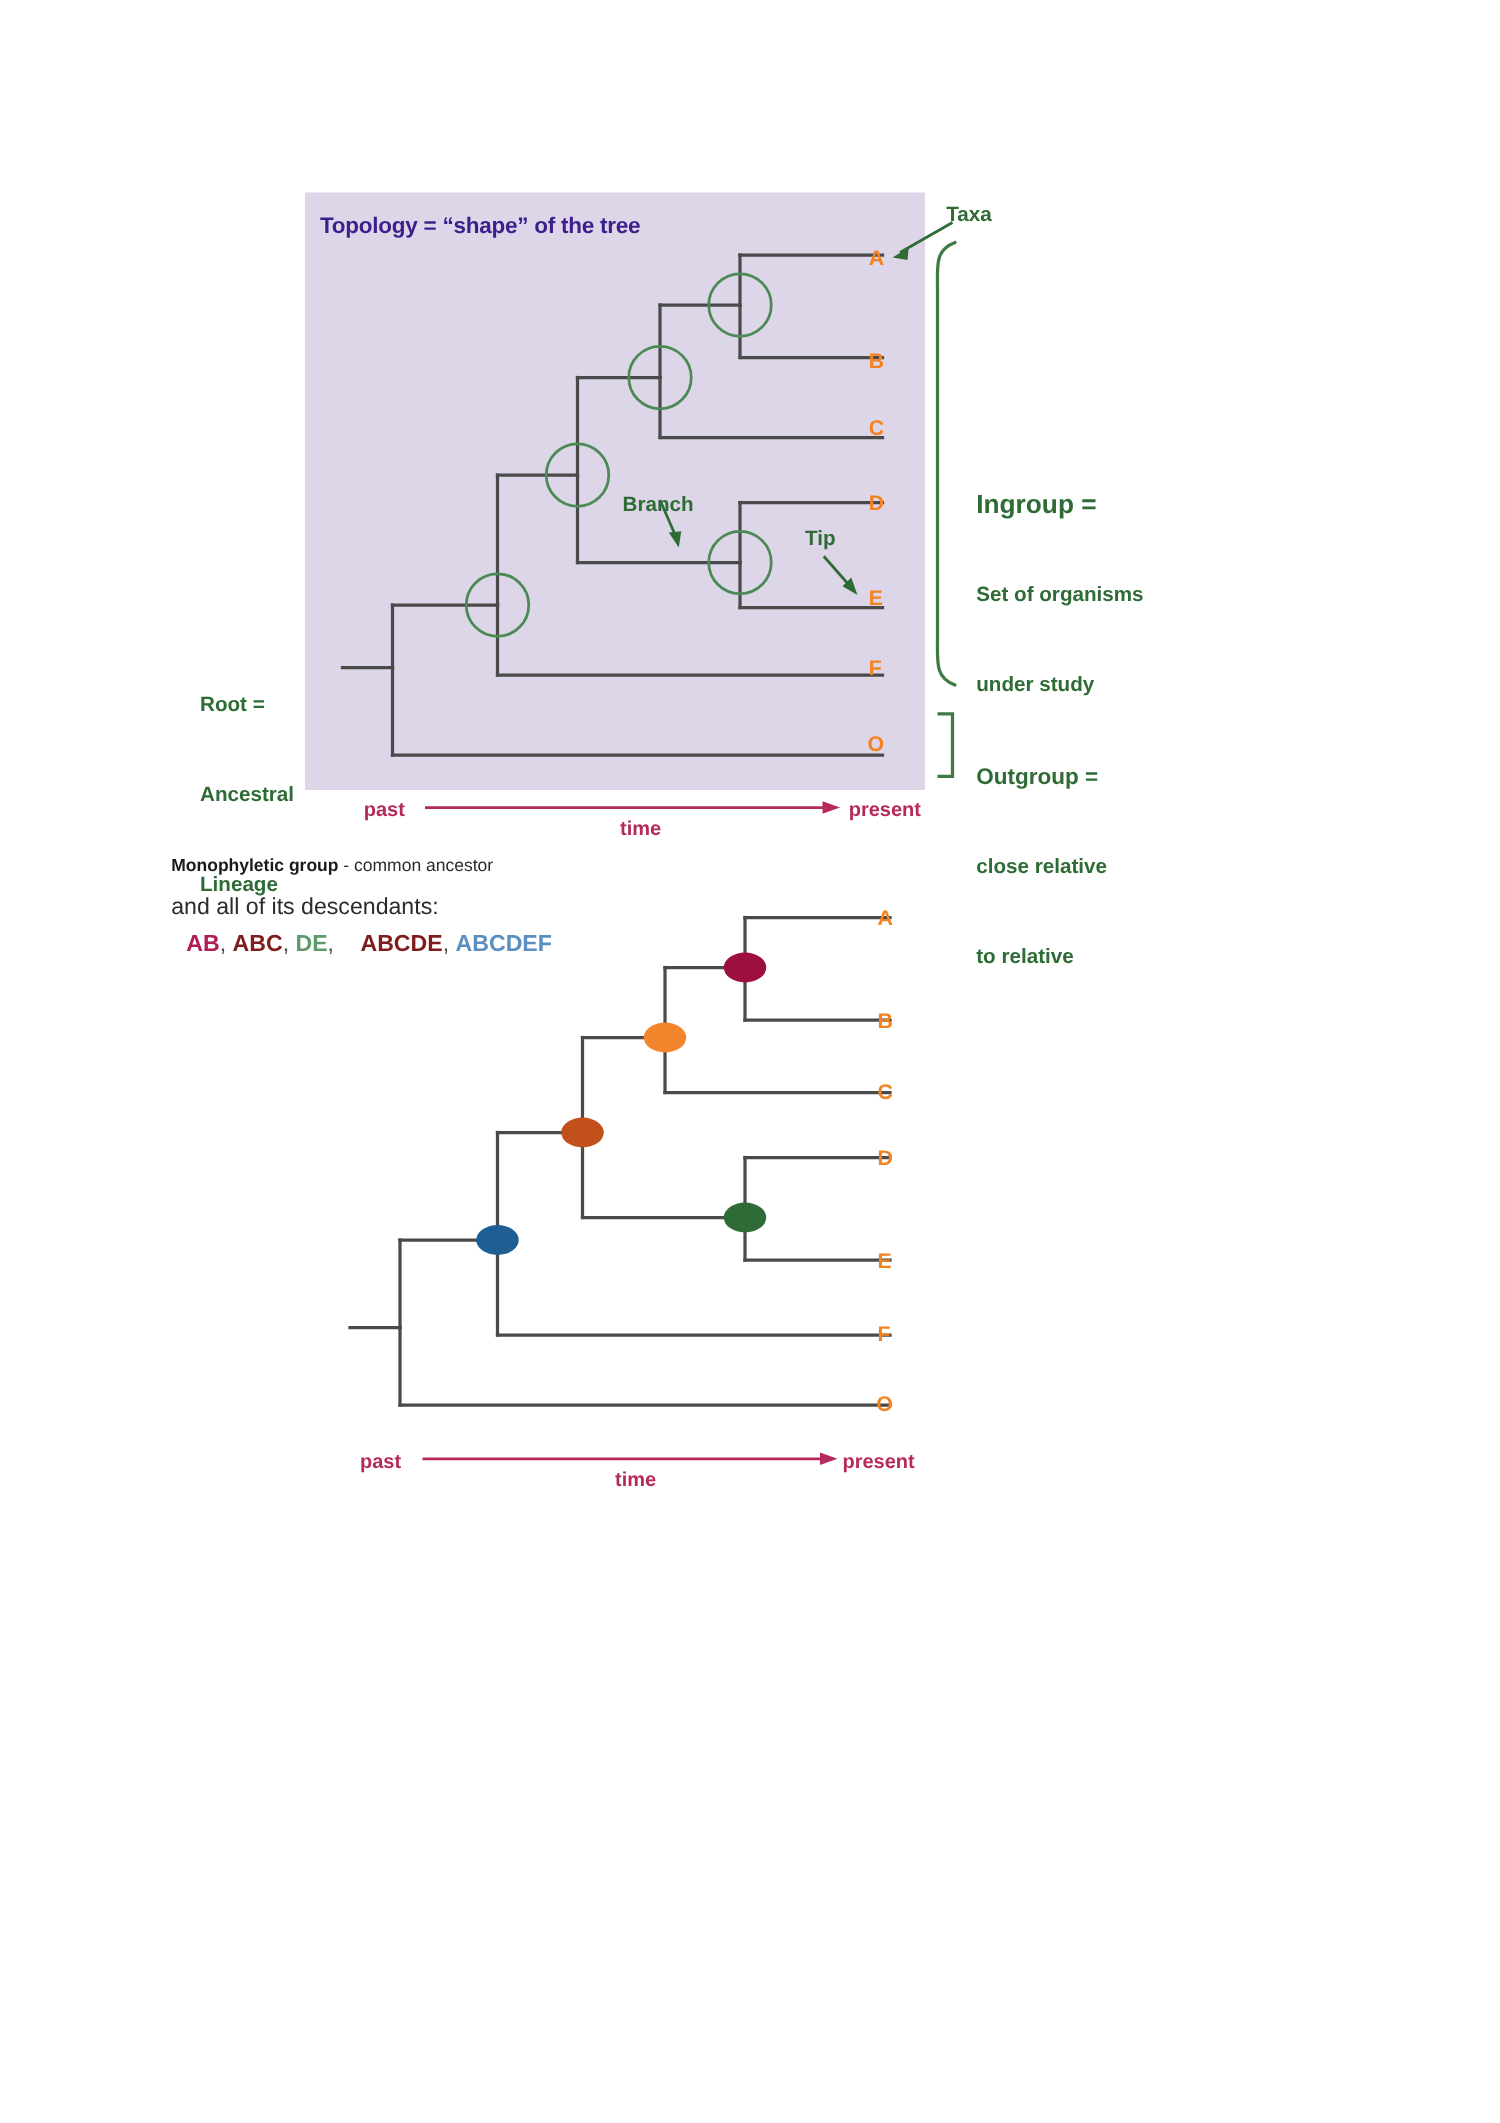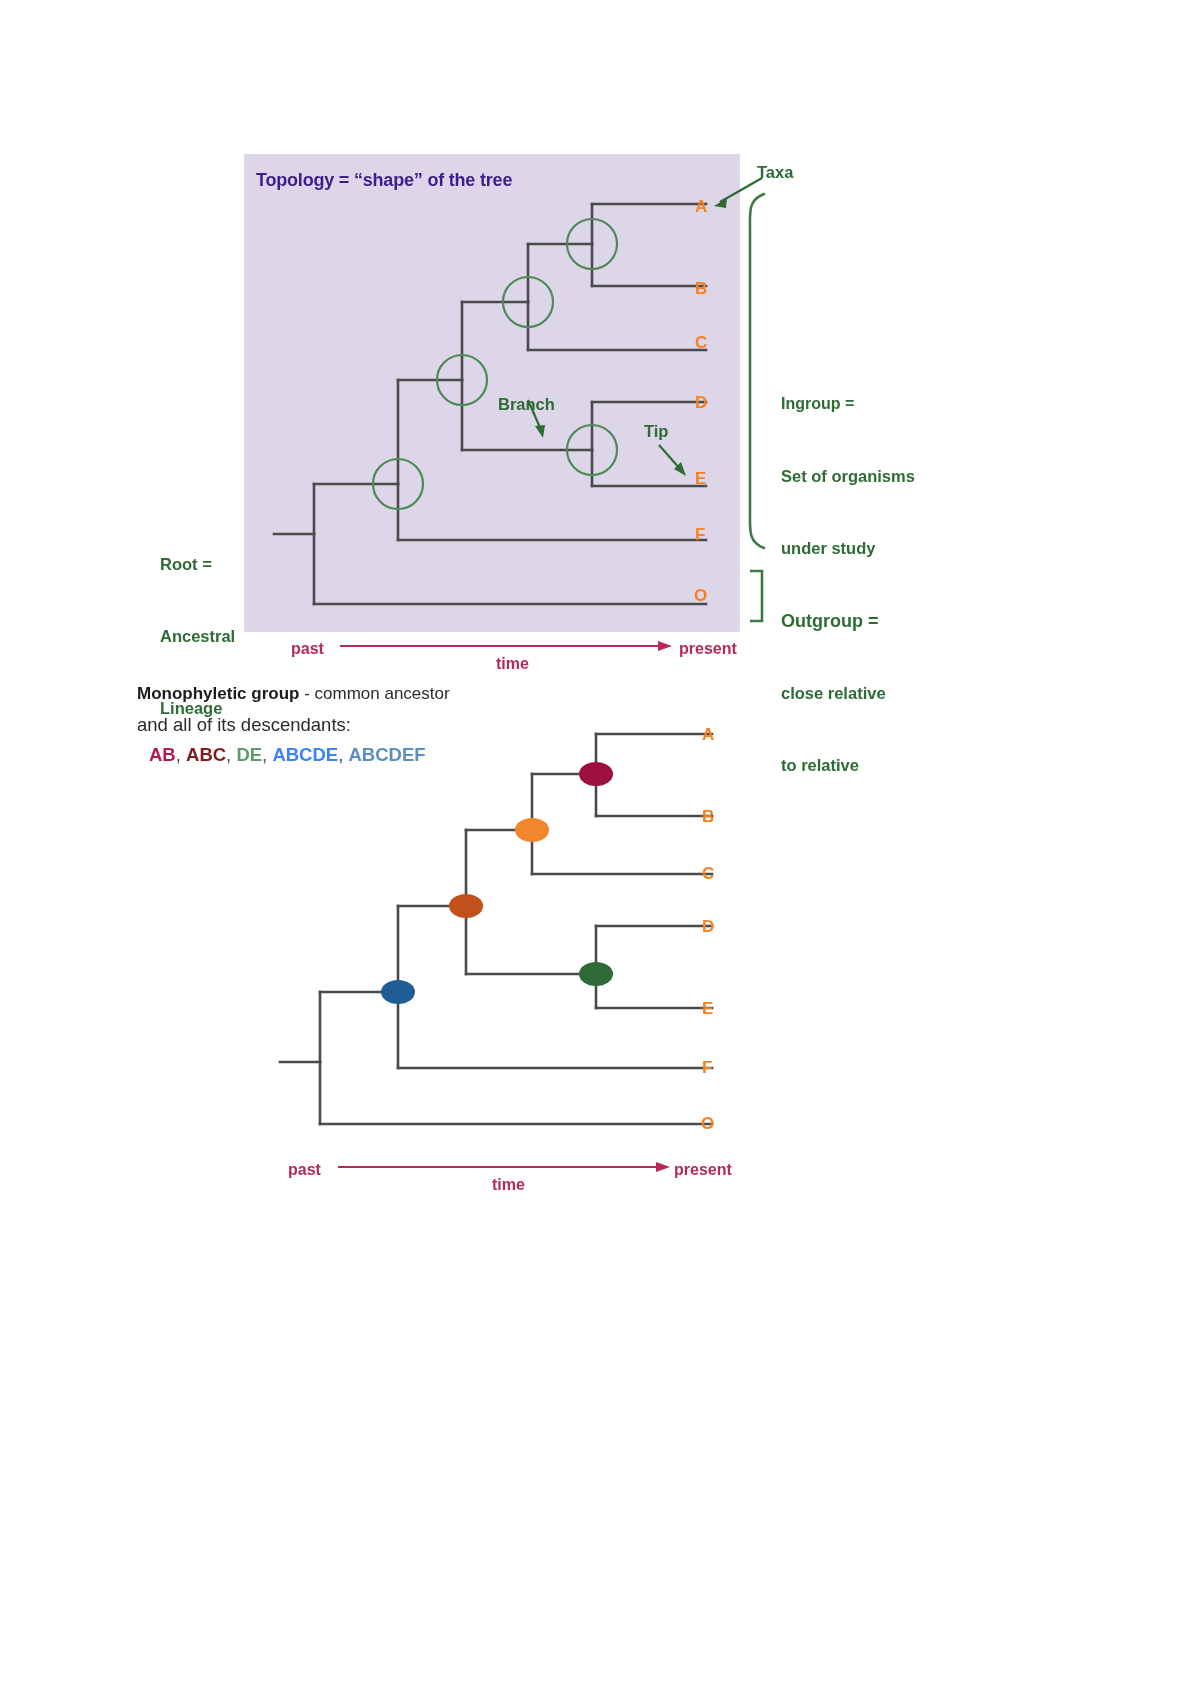--- a/index.html
+++ b/index.html
@@ -65,21 +65,21 @@
     position: absolute;
     color: #b5295c;
     font-weight: bold;
     font-size: 16px;
   }
 
   .mono-head {
     position: absolute;
     left: 137px;
     top: 684px;
-    font-size: 17px;
+    font-size: 14px;
     color: #2b2b2b;
     white-space: nowrap;
   }
   .mono-head b { font-weight: bold; color: #1b1b1b; }
 
   .mono-line2 {
     position: absolute;
     left: 137px;
     top: 714px;
     font-size: 18.5px;
@@ -185,21 +185,21 @@
   <div class="abs green-note" style="left:160px; top:504px;">
     <div>Root =</div>
     <div>Ancestral</div>
     <div>Lineage</div>
   </div>
 
   <svg class="abs" style="left:740px; top:190px;" width="36" height="365">
     <path d="M 24 4 C 8 10, 10 22, 10 40 L 10 320 C 10 340, 8 352, 24 358" stroke="#3f7a44" stroke-width="2.6" fill="none" stroke-linecap="round"></path>
   </svg>
   <div class="abs green-note" style="left:781px; top:344px;">
-    <div style="font-size:16px;">Ingroup =</div>
+    <div style="font-size:21px;">Ingroup =</div>
     <div>Set of organisms</div>
     <div>under study</div>
   </div>
 
   <svg class="abs" style="left:744px; top:568px;" width="26" height="56">
     <path d="M 6 3 L 18 3 L 18 53 L 6 53" stroke="#3f7a44" stroke-width="2.6" fill="none"></path>
   </svg>
   <div class="abs green-note" style="left:781px; top:561px;">
     <div style="font-size:18px;">Outgroup =</div>
     <div>close relative</div>
@@ -212,21 +212,21 @@
     <path d="M 332 10 L 318 5 L 318 15 Z" fill="#b5295c"></path>
   </svg>
   <span class="axis-label" style="left:496px; top:655px;">time</span>
   <span class="axis-label" style="left:679px; top:640px;">present</span>
 
   <div class="mono-head">
     <b>Monophyletic group</b><span> - common ancestor</span>
   </div>
   <div class="mono-line2">and all of its descendants:</div>
   <div class="mono-groups">
-    <span style="color:#b01b53; font-weight:bold;margin-left:12px;">AB</span><span class="sep">, </span><span style="color:#7f1d1d; font-weight:bold;">ABC</span><span class="sep">, </span><span style="color:#5e9b6b; font-weight:bold;">DE</span><span class="sep">, </span><span style="color:#3b82f6; font-weight:bold;">ABCDE</span><span class="sep">, </span><span style="color:#5b8fc0; font-weight:bold;">ABCDEF</span>
+    <span style="color:#b01b53; font-weight:bold;margin-left:12px;">AB</span><span class="sep">, </span><span style="color:#7f1d1d; font-weight:bold;">ABC</span><span class="sep">, </span><span style="color:#5e9b6b; font-weight:bold;">DE</span><span class="sep">, </span><span style="color:#7f1d1d; font-weight:bold;margin-left:16px;">ABCDE</span><span class="sep">, </span><span style="color:#5b8fc0; font-weight:bold;">ABCDEF</span>
   </div>
 
   <svg class="abs" style="left:276px; top:720px;" width="470" height="420">
     <g fill="none" stroke="#4a4a4a" stroke-width="2.6" stroke-linecap="square">
       <path d="M 4 342 L 44 342"></path>
       <path d="M 44 342 L 44 404"></path>
       <path d="M 44 272 L 44 342"></path>
       <path d="M 44 404 L 436 404"></path>
       <path d="M 44 272 L 122 272"></path>
       <path d="M 122 272 L 122 348"></path>

